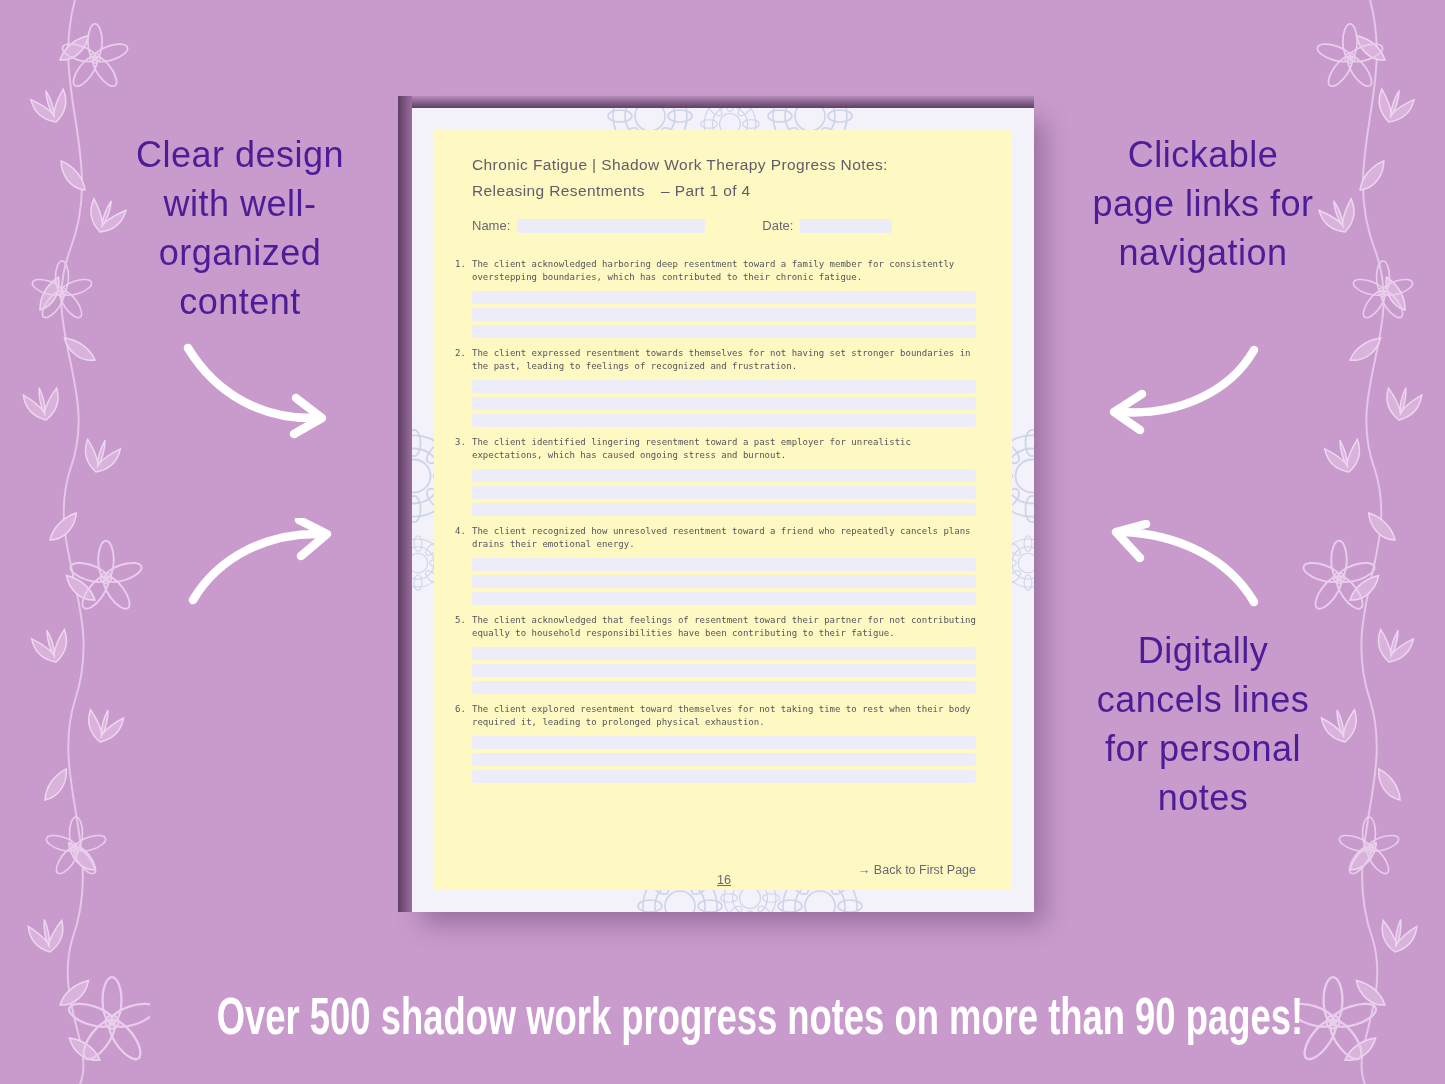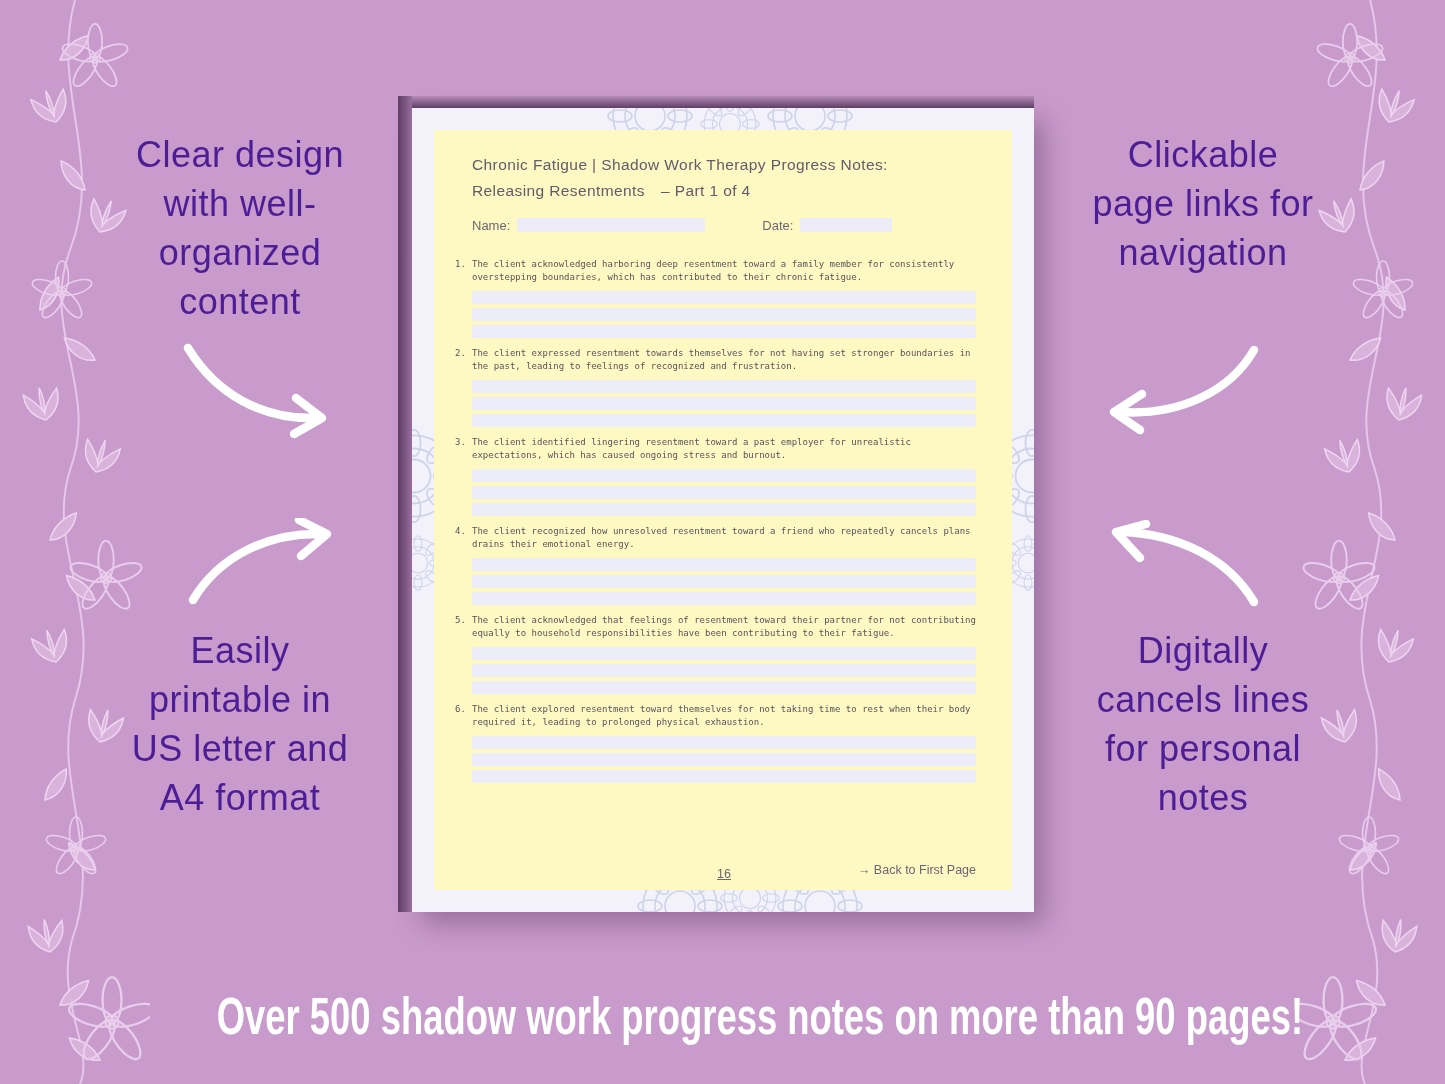--- a/index.html
+++ b/index.html
@@ -47,42 +47,42 @@
   .doc-title{
     font-size:15.5px; letter-spacing:0.4px; color:#615c6a; line-height:20px;
     margin-bottom:6px; white-space:nowrap;
   }
   .doc-subtitle{
     font-size:15.5px; letter-spacing:0.4px; color:#615c6a; line-height:20px;
     margin-bottom:17px; white-space:nowrap;
   }
   .doc-subtitle .part{margin-left:16px;}
   .meta-row{
-    display:flex; align-items:flex-start; font-size:13px; color:#6b6673;
+    display:flex; align-items:flex-end; font-size:13px; color:#6b6673;
     margin-bottom:25px;
   }
   .field{height:14px; background:#ecebf8; border-radius:1px;}
   .field.name{width:188px; margin-left:7px;}
   .field.date{width:92px; margin-left:7px;}
   .meta-row .date-label{margin-left:57px;}
   .items{}
   .item{
     position:relative; margin-left:-17px; padding-left:17px; margin-bottom:9px;
     font-family:"DejaVu Sans Mono", monospace; font-size:9px; line-height:13px;
     color:#56535b; letter-spacing:0;
   }
   .item .num{position:absolute; left:0; top:0;}
   .item .lines{margin-top:7px;}
   .fill{height:13px; background:#edecf9; border-radius:2px; margin-bottom:4px;}
   .fill:last-child{margin-bottom:0;}
   .sheet-footer{
     position:absolute; left:38px; right:36px; bottom:10px; height:17px;
     font-size:12.5px; color:#6b6673;
   }
-  .page-num{position:absolute; left:50%; transform:translateX(-50%); top:4px;text-decoration:underline;}
+  .page-num{position:absolute; left:50%; transform:translateX(-50%); top:10px;text-decoration:underline;}
   .back-link{position:absolute; right:0; top:0; cursor:pointer;}
   
   .tagline{
     position:absolute; left:0; top:988px; width:100%; text-align:center;
     color:#ffffff; font-weight:700; font-size:52px; line-height:56px;
     transform:scaleX(0.70); transform-origin:50% 50%;
     white-space:nowrap;
   }
 </style>
 </head>
@@ -145,26 +145,20 @@
       </g>
   </svg>
 
   <div class="callout co-tl">
     <div>Clear design</div>
     <div>with well-</div>
     <div>organized</div>
     <div>content</div>
   </div>
 
-  <div class="callout co-bl">
-    <div>Easily</div>
-    <div>printable in</div>
-    <div>US letter and</div>
-    <div>A4 format</div>
-  </div>
 
   <div class="callout co-tr">
     <div>Clickable</div>
     <div>page links for</div>
     <div>navigation</div>
   </div>
 
   <div class="callout co-br">
     <div>Digitally</div>
     <div>cancels lines</div>

